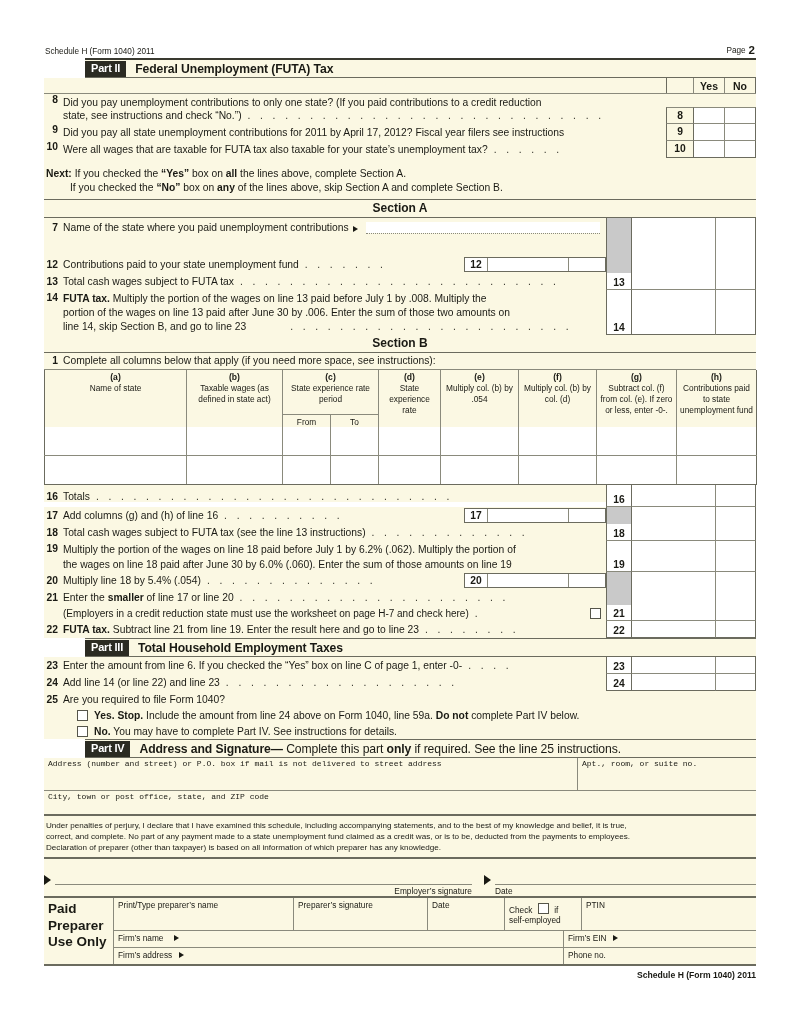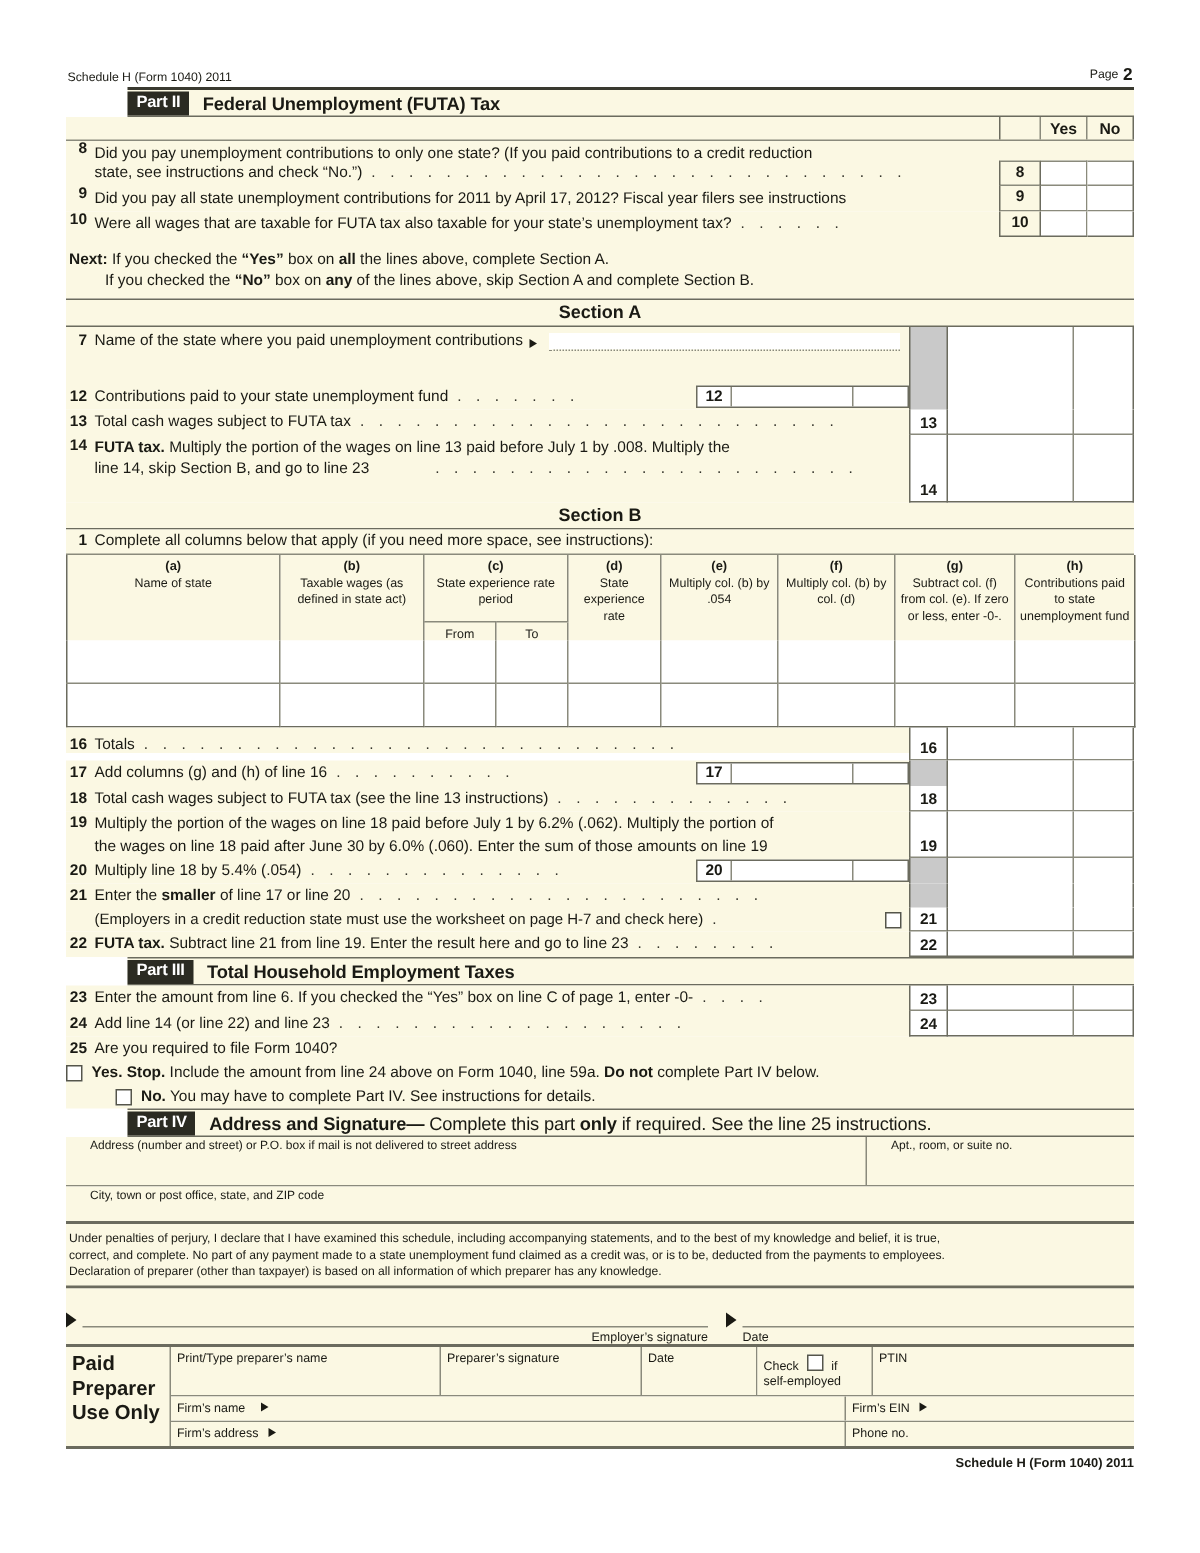--- a/index.html
+++ b/index.html
@@ -79,21 +79,21 @@
   .tbl .edge-l{border-left:1.6px solid #6b6b5e;}
   .tbl .edge-r{border-right:1.6px solid #6b6b5e;}
   .subhd{font-size:8.6px;text-align:center;background:#fbf8e3;padding:1px 0 1px 0;
     border-top:1px solid #8a8a7c;}
 
   
   .cbx{display:inline-block;width:9px;height:9px;border:1.1px solid #55554a;
     background:#fff;vertical-align:-1px;}
 
   
-  .addr-lbl{font-size:8px;padding:1px 16px;line-height:10px;}
+  .addr-lbl{font-size:8px;padding:1px 4px;line-height:10px;font-family:Liberation Mono, monospace;}
   .addr-cell{background:#fbf8e3;box-sizing:border-box;}
 
   
   .perj{font-size:8.1px;line-height:10.6px;background:#fbf8e3;padding:5px 2px 0 2px;}
 
   
   .arrow{display:inline-block;width:0;height:0;border-left:7px solid #1a1a14;
     border-top:5px solid transparent;border-bottom:5px solid transparent;}
   .smarrow{display:inline-block;width:0;height:0;border-left:5px solid #1a1a14;
     border-top:3.5px solid transparent;border-bottom:3.5px solid transparent;
@@ -226,20 +226,21 @@
       <div class="m-dol" style="height:17px;border-bottom:1px solid #8a8a7c;"></div>
       <div class="m-cent" style="height:17px;border-bottom:1px solid #8a8a7c;"></div>
     </div>
   </div>
 
   <div style="display:flex;">
     <div class="cream" style="flex:1;display:flex;align-items:flex-start;height:45px;box-sizing:border-box;padding-top:2px;">
       <div class="q-num">14</div>
       <div style="font-size:10.3px;line-height:14.3px;flex:1;">
         <div><span class="bold">FUTA tax.</span><span> Multiply the portion of the wages on line 13 paid before July 1 by .008. Multiply the</span></div>
+        <div>portion of the wages on line 13 paid after June 30 by .006. Enter the sum of those two amounts on</div>
         <div style="display:flex;gap:38px;">
           <span>line 14, skip Section B, and go to line 23</span>
           <span class="dots" style="flex:1;overflow:hidden;white-space:nowrap;padding-left:6px;">. . . . . . . . . . . . . . . . . . . . . . .</span>
         </div>
       </div>
     </div>
     <div class="mcol">
       <div class="m-no" style="height:45px;border-bottom:1.6px solid #6b6b5e;">14</div>
       <div class="m-dol" style="height:45px;border-bottom:1.6px solid #6b6b5e;"></div>
       <div class="m-cent" style="height:45px;border-bottom:1.6px solid #6b6b5e;"></div>
@@ -479,21 +480,21 @@
       <div class="m-dol" style="height:17px;border-bottom:1.6px solid #6b6b5e;"></div>
       <div class="m-cent" style="height:17px;border-bottom:1.6px solid #6b6b5e;"></div>
     </div>
   </div>
 
   <div class="cream">
     <div style="display:flex;align-items:center;height:16px;">
       <div class="q-num">25</div>
       <div style="font-size:10.3px;">Are you required to file Form 1040?</div>
     </div>
-    <div style="display:flex;align-items:center;height:16px;">
+    <div style="display:flex;align-items:center;height:16px;padding-left:33px;">
       <span class="cbx" style="margin-right:6px;"></span>
       <span style="font-size:10.3px;">
         <span class="bold">Yes. Stop.</span><span> Include the amount from line 24 above on Form 1040, line 59a. </span><span class="bold">Do not</span><span> complete Part IV below.</span>
       </span>
     </div>
     <div style="display:flex;align-items:center;height:16px;padding-left:33px;">
       <span class="cbx" style="margin-right:6px;"></span>
       <span style="font-size:10.3px;">
         <span class="bold">No.</span><span> You may have to complete Part IV. See instructions for details.</span>
       </span>

